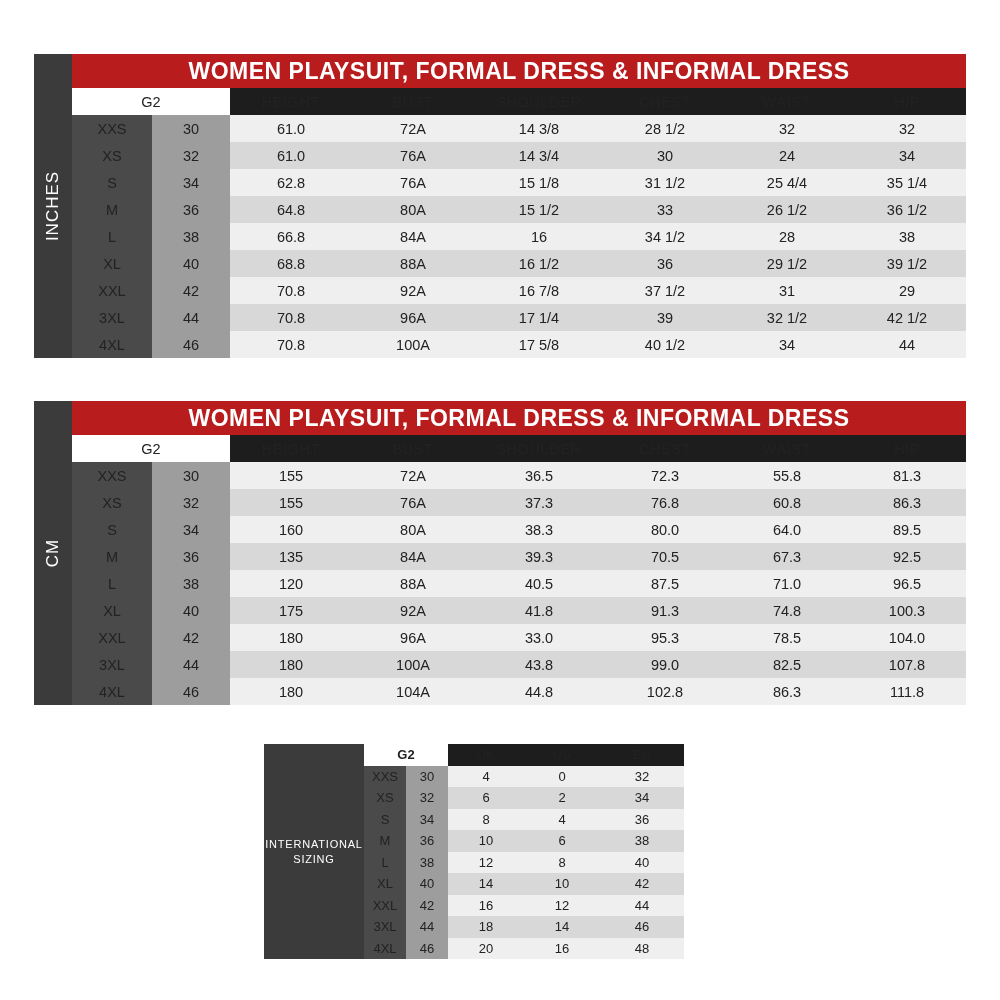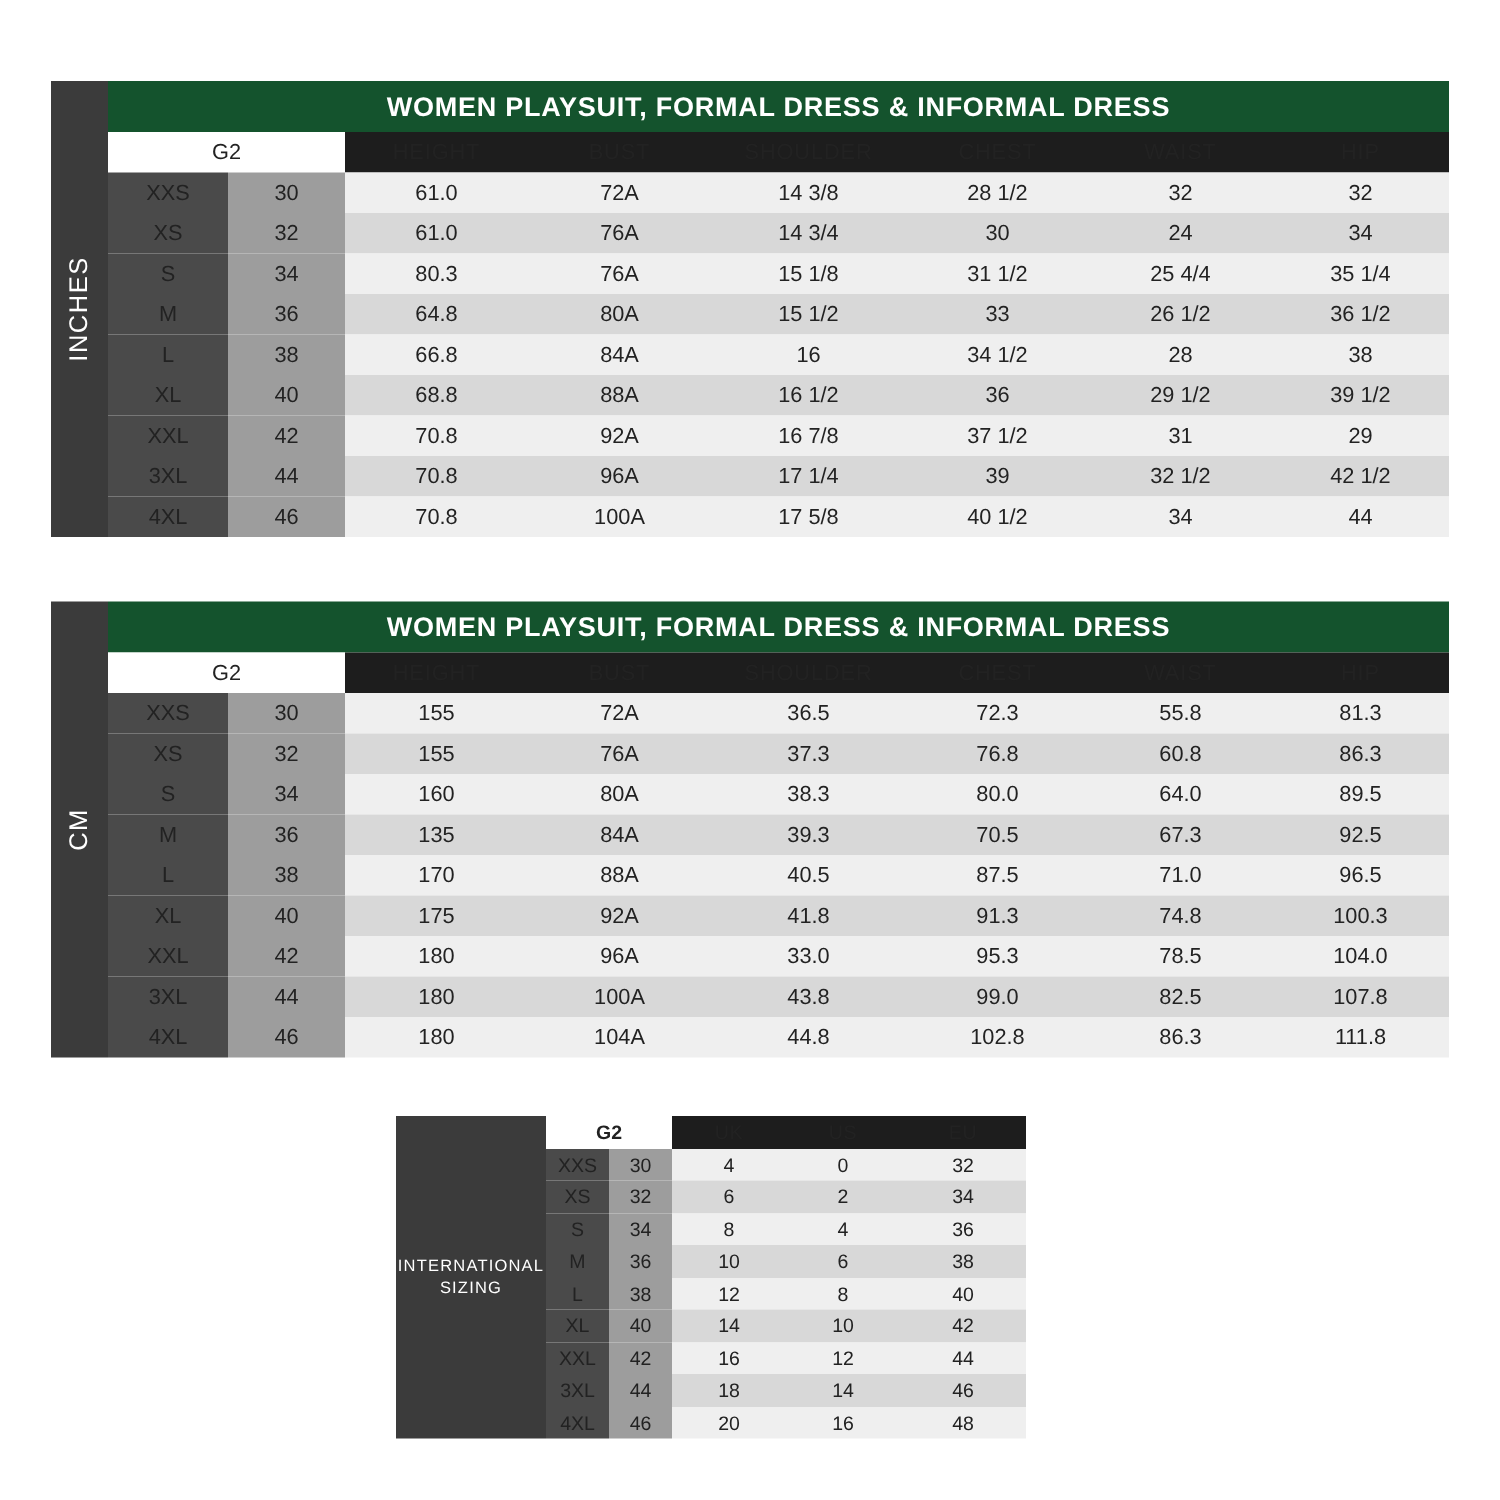--- a/index.html
+++ b/index.html
@@ -38,23 +38,23 @@
   .unit-label span {
     transform: rotate(-90deg);
     white-space: nowrap;
   }
   .chart-body {
     flex: 1;
     display: flex;
     flex-direction: column;
   }
   .chart-title {
-    background: #14532d;
-    color: #ffffff;
-    font-size: 18px;
+    background: #b91c1c;
+    color: #ffffff;
+    font-size: 23px;
     font-weight: 700;
     letter-spacing: 0.5px;
     padding: 8px 0 8px 0;
     text-align: center;
     height: 34px;
     line-height: 34px;
     padding: 0;
   }
   table.size {
     border-collapse: collapse;
@@ -201,21 +201,21 @@
               <td class="c-dark">61.0</td>
               <td class="c-dark">76A</td>
               <td class="c-dark">14 3/4</td>
               <td class="c-dark">30</td>
               <td class="c-dark">24</td>
               <td class="c-dark">34</td>
             </tr>
             <tr>
               <td class="c-size">S</td>
               <td class="c-g2">34</td>
-              <td class="c-light">80.3</td>
+              <td class="c-light">62.8</td>
               <td class="c-light">76A</td>
               <td class="c-light">15 1/8</td>
               <td class="c-light">31 1/2</td>
               <td class="c-light">25 4/4</td>
               <td class="c-light">35 1/4</td>
             </tr>
             <tr>
               <td class="c-size">M</td>
               <td class="c-g2">36</td>
               <td class="c-dark">64.8</td>
@@ -343,21 +343,21 @@
               <td class="c-dark">135</td>
               <td class="c-dark">84A</td>
               <td class="c-dark">39.3</td>
               <td class="c-dark">70.5</td>
               <td class="c-dark">67.3</td>
               <td class="c-dark">92.5</td>
             </tr>
             <tr>
               <td class="c-size">L</td>
               <td class="c-g2">38</td>
-              <td class="c-light">170</td>
+              <td class="c-light">120</td>
               <td class="c-light">88A</td>
               <td class="c-light">40.5</td>
               <td class="c-light">87.5</td>
               <td class="c-light">71.0</td>
               <td class="c-light">96.5</td>
             </tr>
             <tr>
               <td class="c-size">XL</td>
               <td class="c-g2">40</td>
               <td class="c-dark">175</td>

